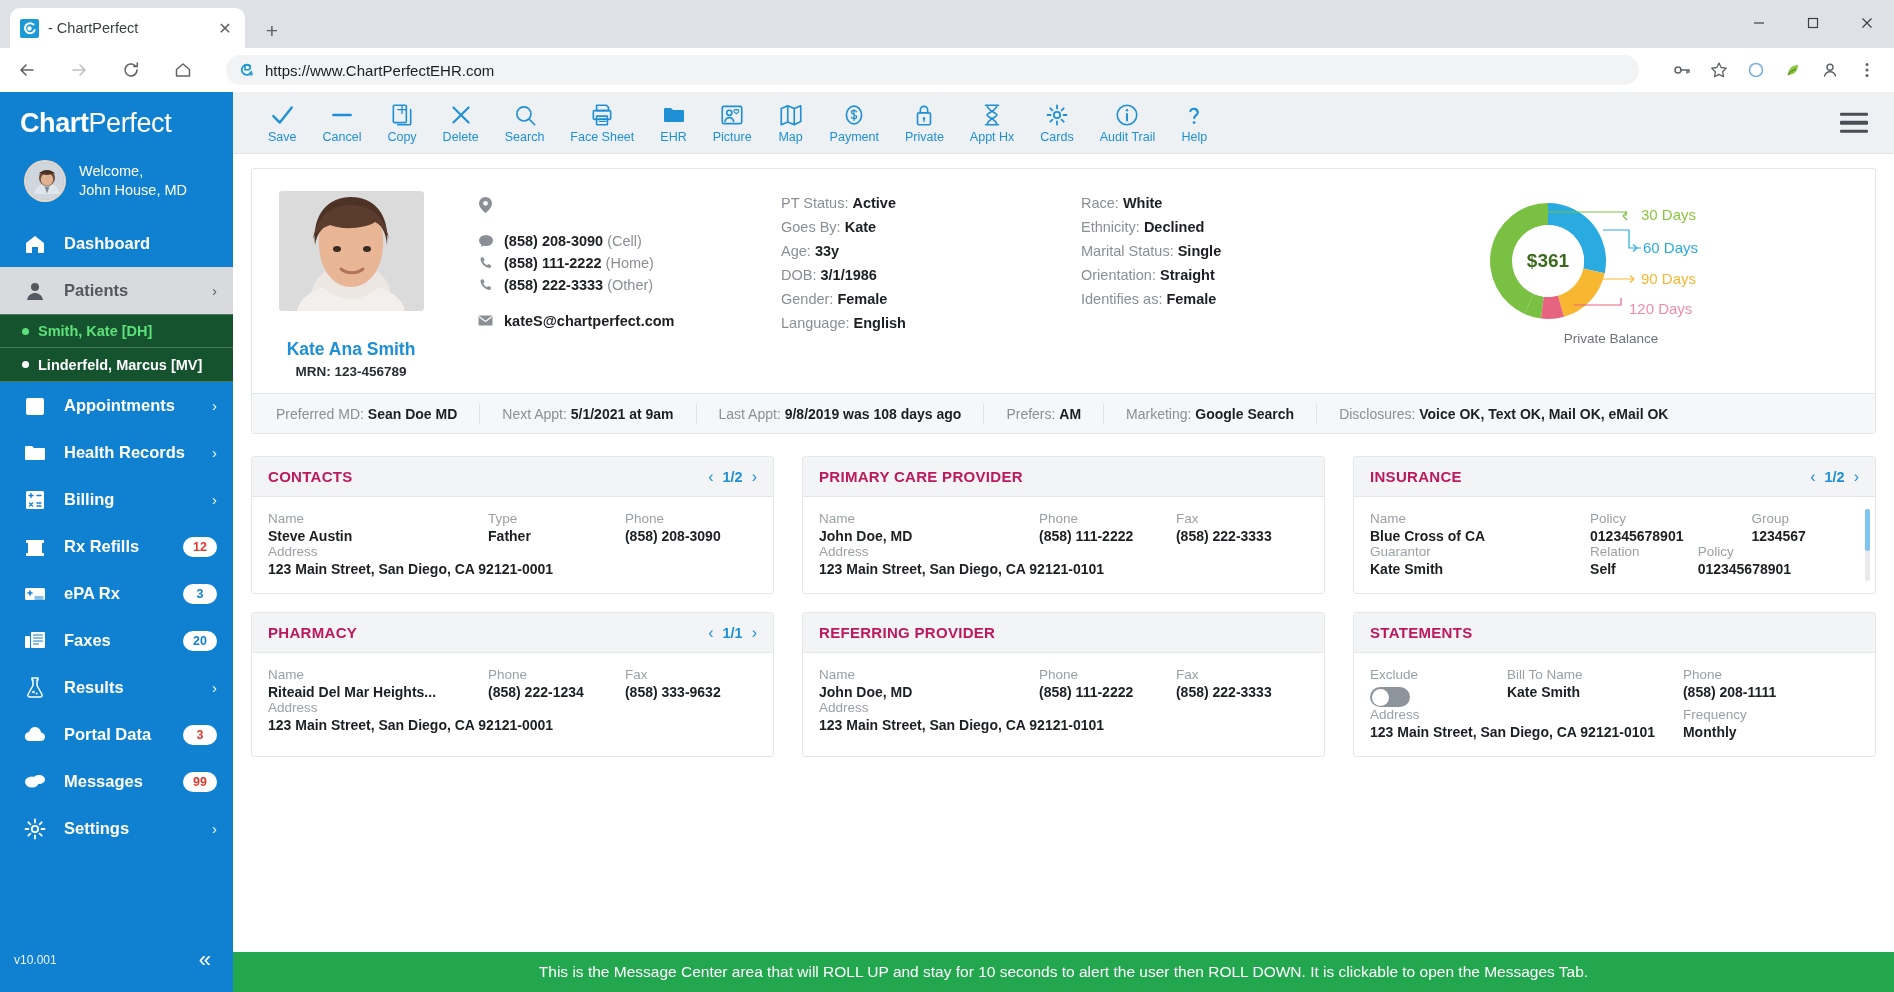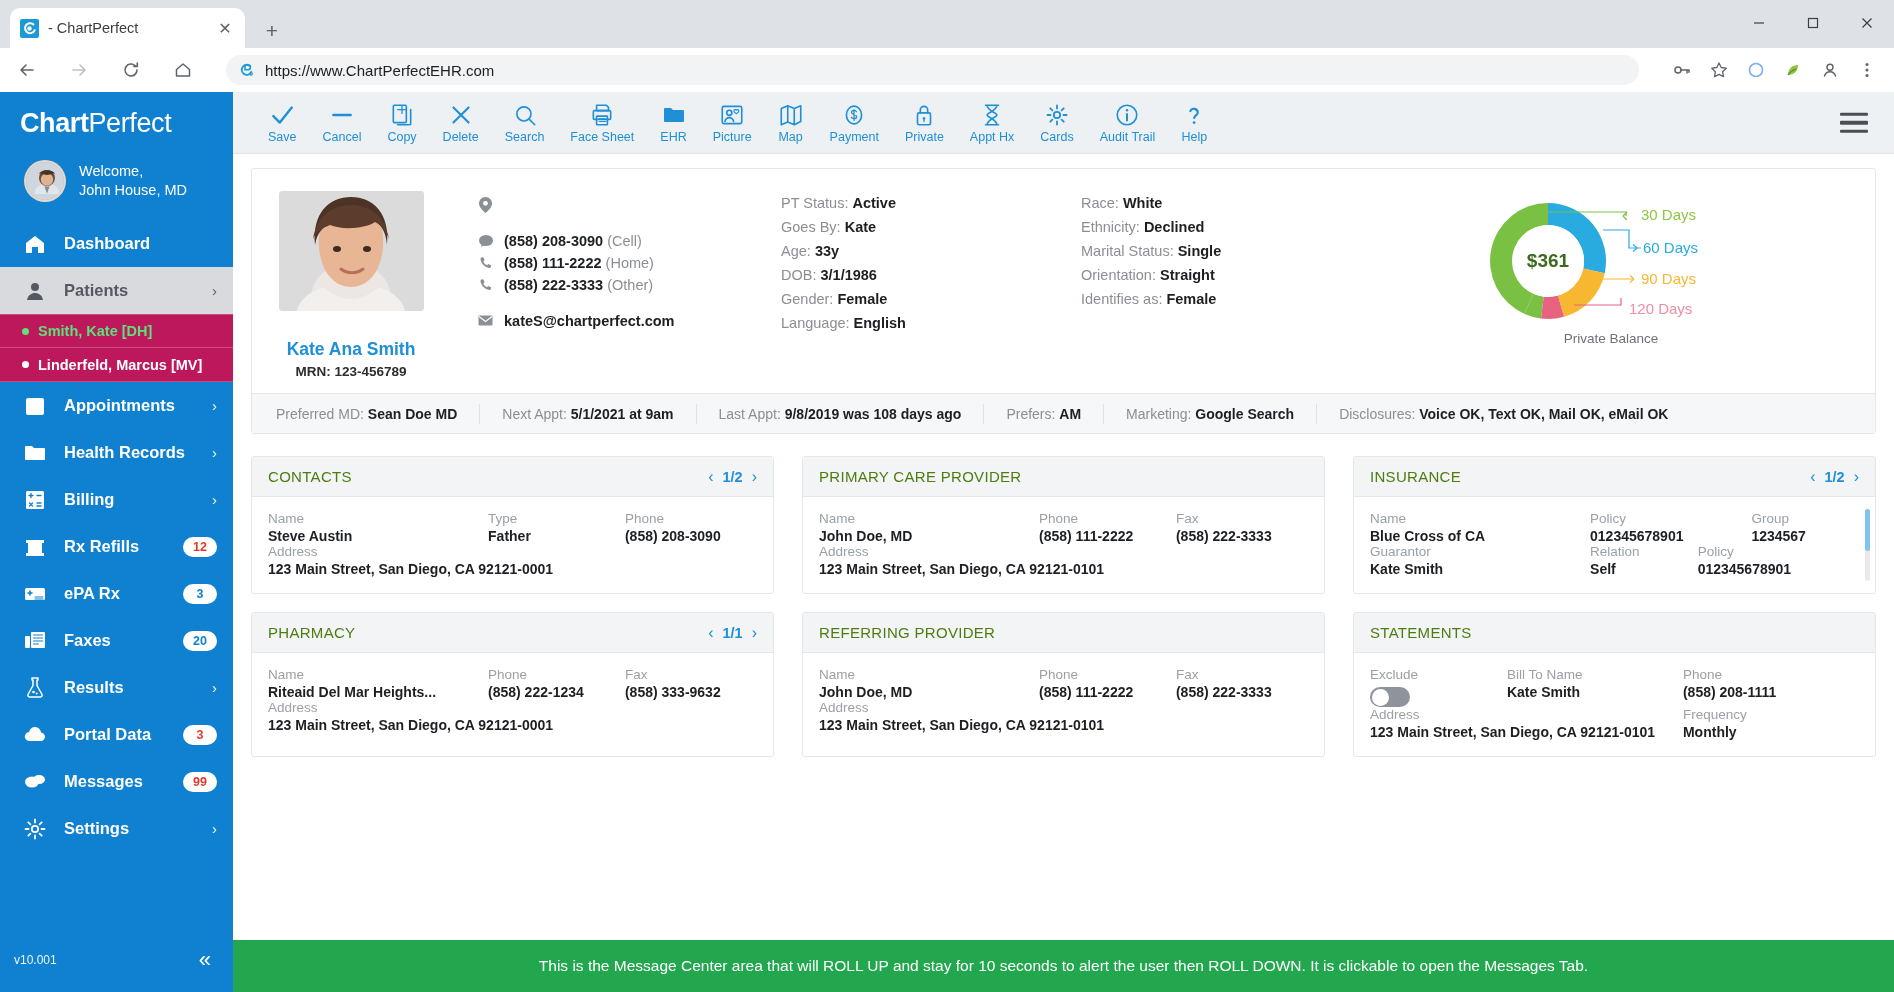--- a/index.html
+++ b/index.html
@@ -65,21 +65,21 @@
   .nav-item.active { background:#d8dade; color:#545860; }
   .nav-ico { width:26px; flex:0 0 26px; display:flex; align-items:center; justify-content:center; }
   .chev { opacity:.95; font-size:15px; font-weight:normal; }
   .badge {
     min-width:34px; height:20px; border-radius:11px; background:#fff; display:flex; align-items:center;
     justify-content:center; font-size:12.5px; font-weight:bold; padding:0 7px;
   }
   .badge.red { color:#e23b2e; }
   .badge.blue { color:#1080d0; }
 
-  .patient-list { background:#be185d; }
+  .patient-list { background:#14532d; }
   .patient-item {
     height:34px; display:flex; align-items:center; gap:9px; padding-left:22px; font-size:14.5px;
     font-weight:bold; color:#fff; cursor:pointer; border-bottom:1px solid rgba(255,255,255,.22);
   }
   .patient-item:first-child { border-top:1px solid rgba(255,255,255,.22); }
   .pdot { width:7px; height:7px; border-radius:50%; background:#fff; flex:0 0 7px;}
   .patient-item.sel { color:#5ee07a; }
   .patient-item.sel .pdot { background:#5ee07a; }
 
   .sidebar-bottom { margin-top:auto; height:52px; display:flex; align-items:center; justify-content:space-between; padding: 0 22px 12px 14px; }
@@ -143,35 +143,35 @@
   .strip-item b { color:#1c1f23; }
   .strip-sep { width:1px; height:20px; background:#e0e3e6; margin:0 22px; flex:0 0 1px;}
 
   
   .cards-grid { margin-top:22px; display:grid; grid-template-columns: 1fr 1fr 1fr; gap: 18px 28px; }
   .card { border:1px solid #e4e7ea; border-radius:3px; background:#fff; display:flex; flex-direction:column; }
   .card-head {
     height:40px; background:#f2f4f6; border-bottom:1px solid #e4e7ea; display:flex; align-items:center;
     justify-content:space-between; padding: 0 16px;
   }
-  .card-title { color:#4d7c0f; font-size:15px; font-weight:normal; letter-spacing:.3px; }
+  .card-title { color:#be185d; font-size:15px; font-weight:bold; letter-spacing:.3px; }
   .pager { display:flex; align-items:center; gap:9px; color:#1f8fd6; font-size:14.5px; font-weight:bold; }
   .pager .arw { cursor:pointer; font-weight:normal; font-size:16px; }
   .card-body { padding: 14px 16px 16px 16px; position:relative; display:flex; flex-direction:column; gap:0; }
   .crow { display:flex; }
   .cfield { display:flex; flex-direction:column; gap:2px; min-width:0; }
   .clabel { font-size:13.5px; color:#9aa0a6; }
   .cvalue { font-size:14px; color:#1c1f23; font-weight:bold; white-space:nowrap; overflow:hidden; text-overflow:ellipsis;}
   .card-scroll { position:absolute; right:5px; top:12px; bottom:12px; width:5px; background:#e8eaec; border-radius:3px; }
   .card-scroll .thumb { position:absolute; top:0; left:0; right:0; height:58%; background:#7ec4ef; border-radius:3px;}
   .toggle { width:40px; height:20px; border-radius:11px; background:#8e949b; position:relative; cursor:pointer; margin-top:3px;}
   .toggle .knob { position:absolute; left:1.5px; top:1.5px; width:17px; height:17px; border-radius:50%; background:#fff;}
 
   .msgbar {
-    position:absolute; left:233px; right:0; bottom:0; height:52px; background:#22a74f; display:flex;
+    position:absolute; left:233px; right:0; bottom:0; height:40px; background:#22a74f; display:flex;
     align-items:center; justify-content:center; color:#fff; font-size:15.5px; cursor:pointer;
   }
 </style>
 </head>
 <body>
 
 <div class="browser">
 
   <div class="tabstrip">
     <div class="tab">

